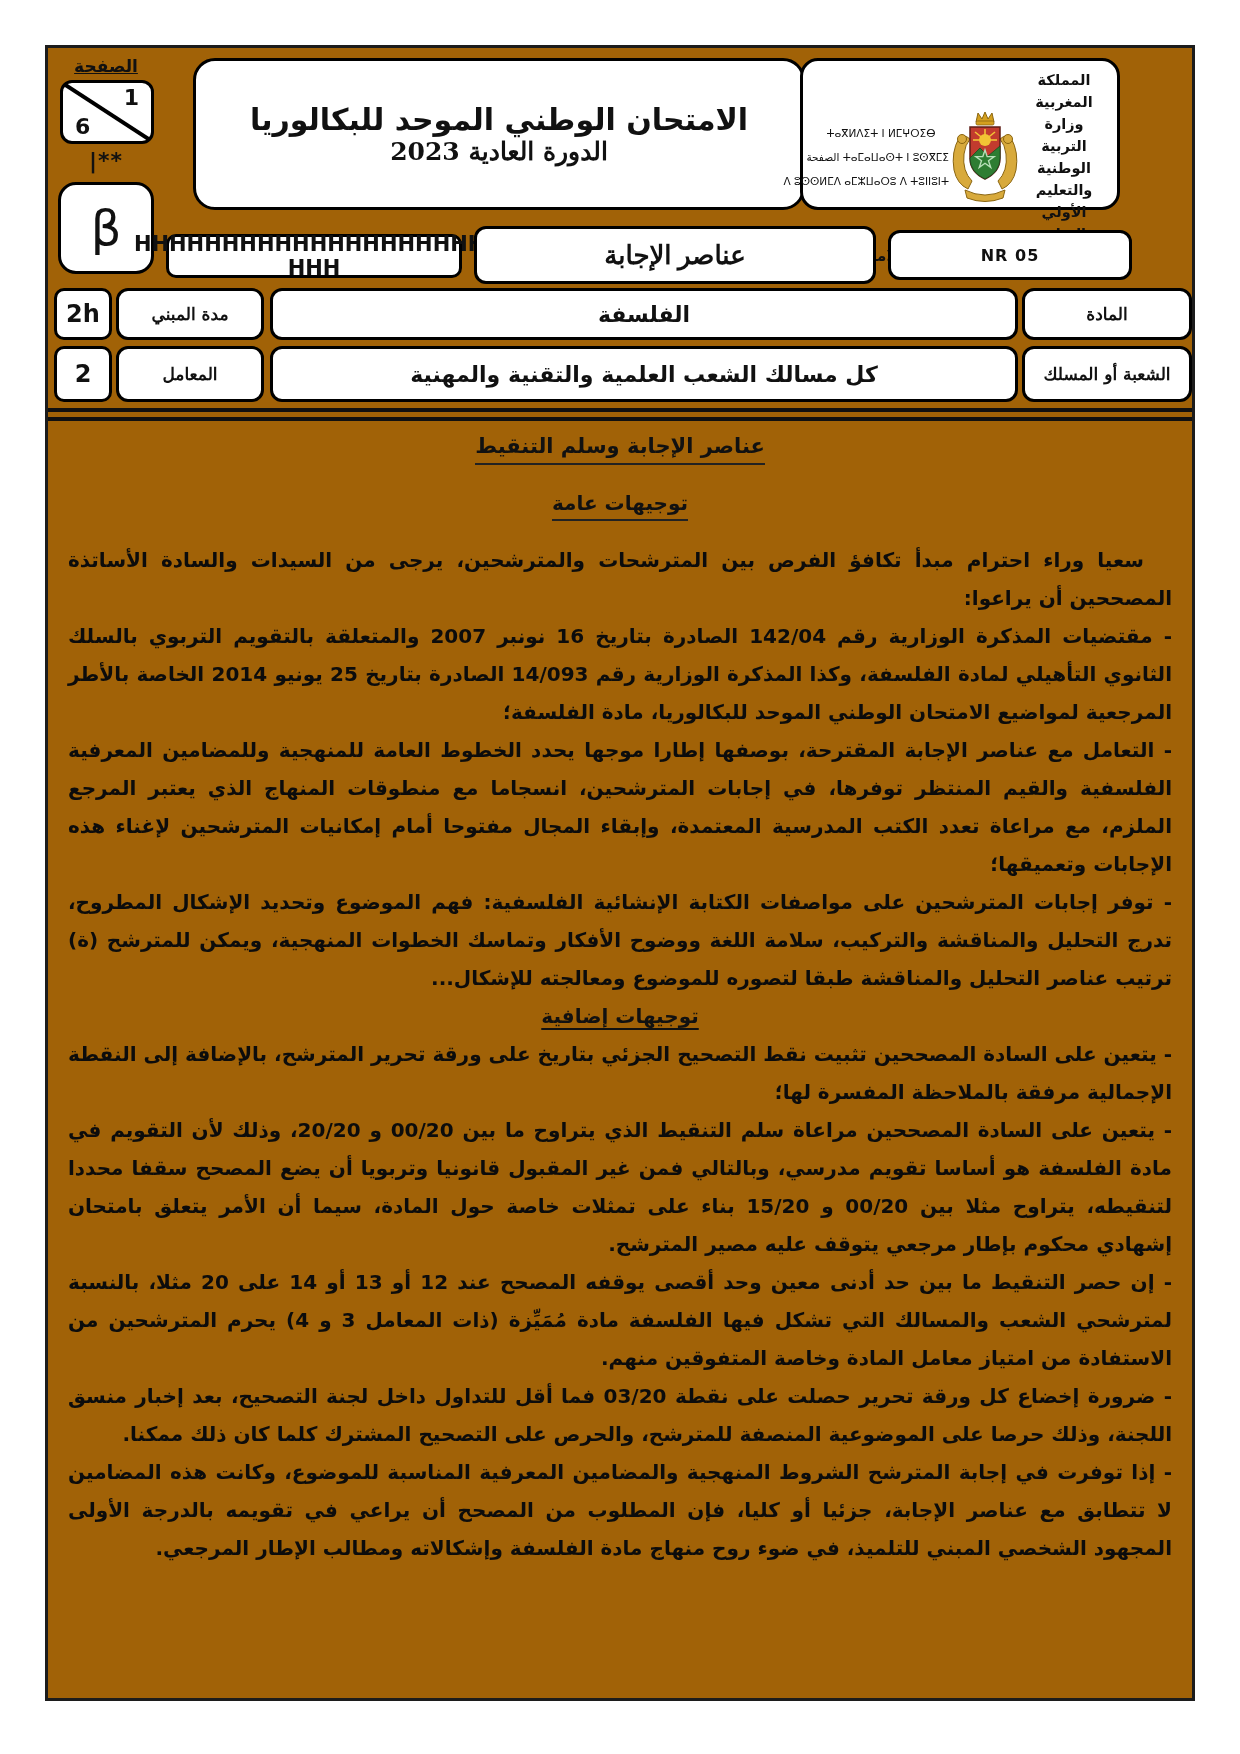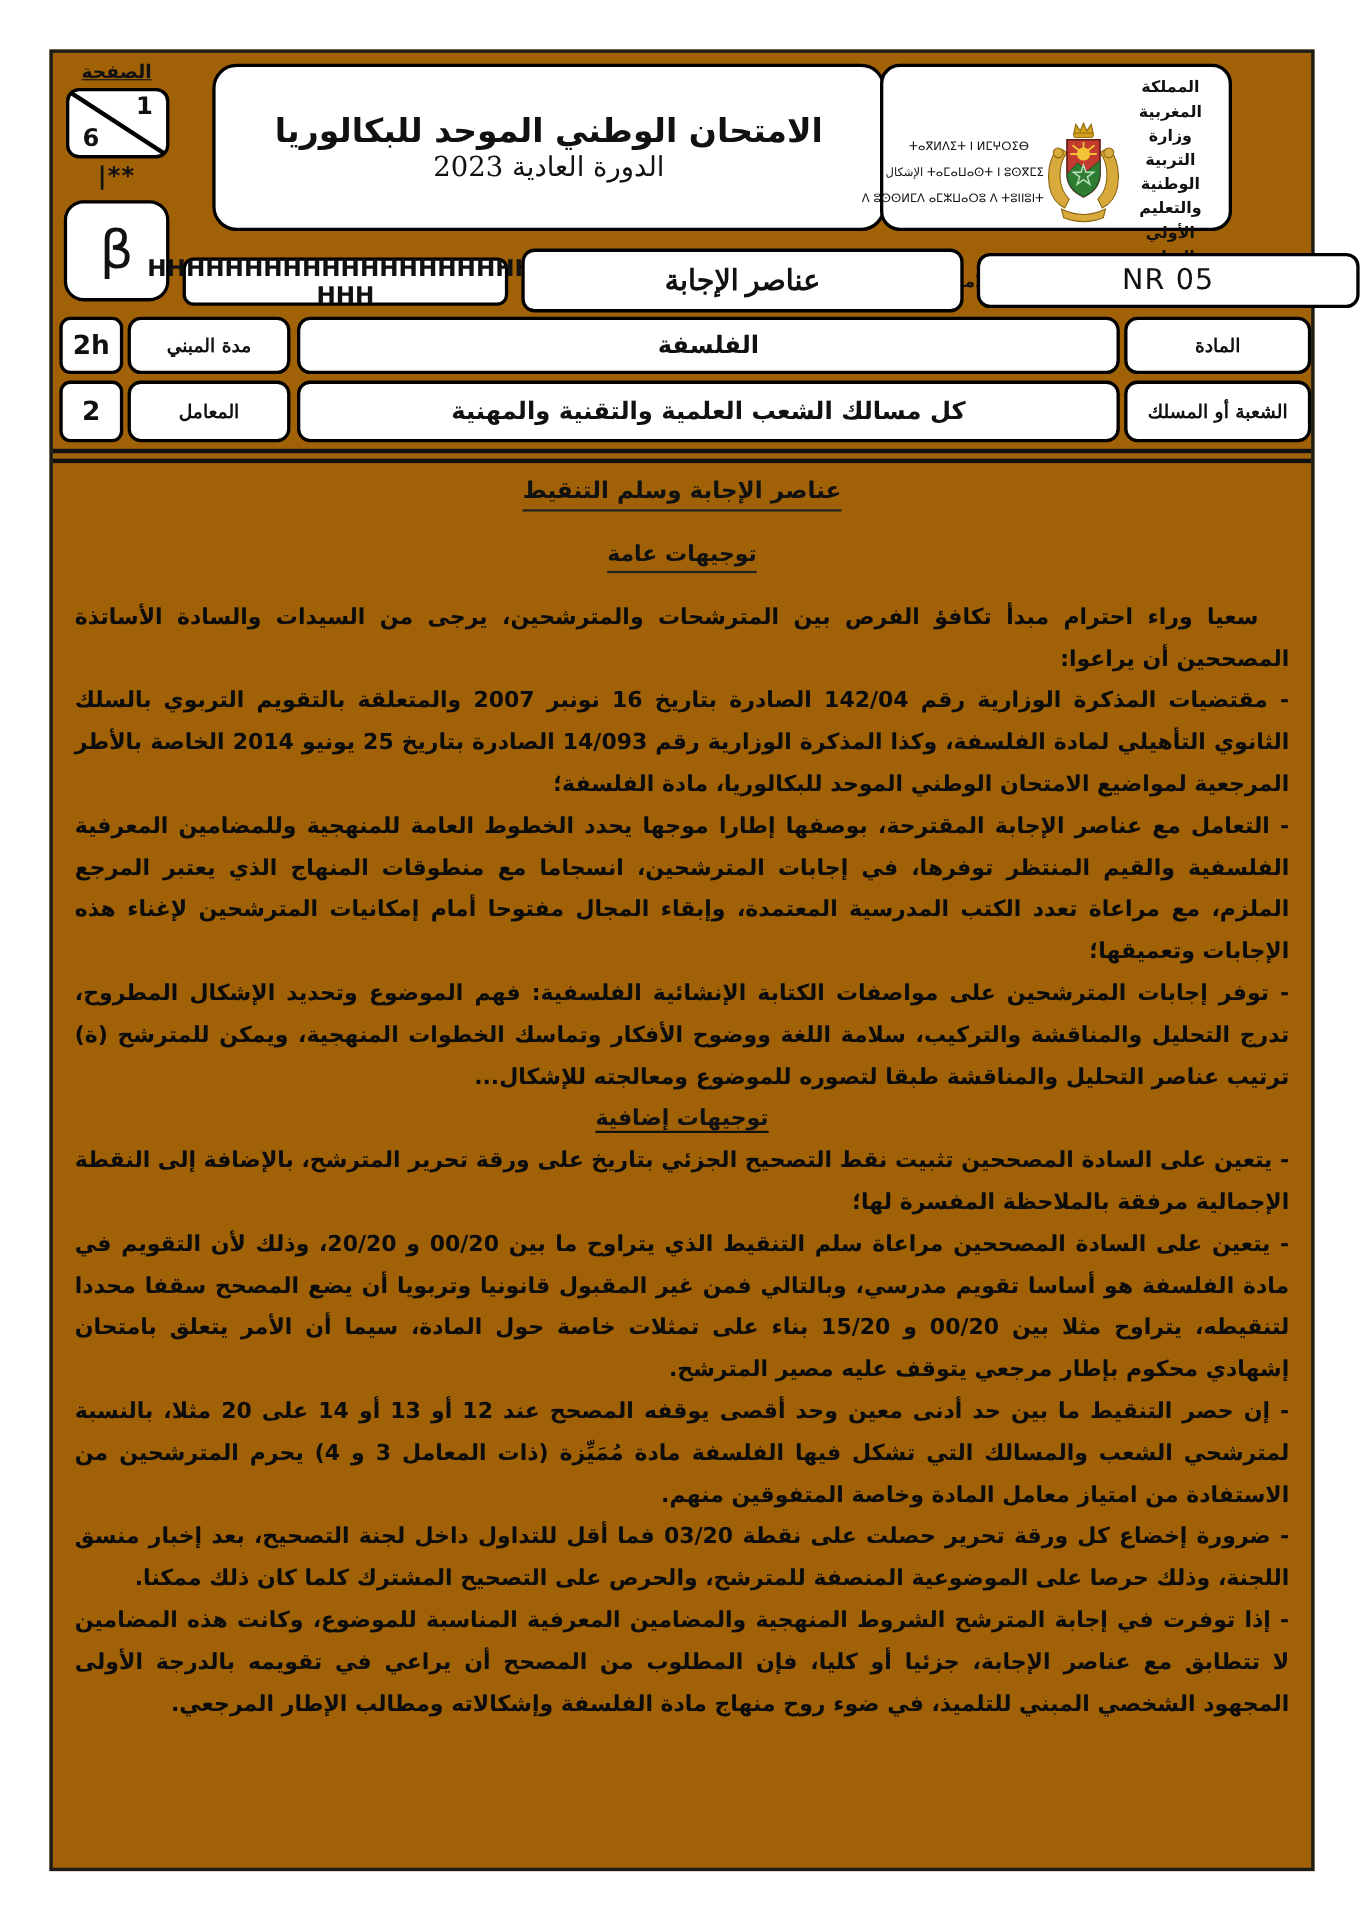--- a/index.html
+++ b/index.html
@@ -35,34 +35,34 @@
   .diag-num-top { position: absolute; top: 2px; right: 12px; font-size: 22px; font-weight: bold; }
   .diag-num-bottom { position: absolute; bottom: 2px; left: 12px; font-size: 22px; font-weight: bold; }
   .page-code {
     position: absolute; left: 10px; top: 100px; width: 96px;
     text-align: center; font-size: 22px; font-weight: bold; letter-spacing: 1px;
   }
   .beta-box { left: 10px; top: 134px; width: 96px; height: 92px; border-radius: 18px; font-size: 48px; }
   
   .title-box { left: 145px; top: 10px; width: 612px; height: 152px; border-radius: 22px; flex-direction: column; gap: 0; }
   .exam-title { font-size: 30px; font-weight: bold; }
-  .exam-session { font-size: 25px; font-weight: normal; font-family: "DejaVu Serif", serif; }
+  .exam-session { font-size: 25px; font-weight: bold; font-family: "DejaVu Serif", serif; }
   .ministry-box { left: 752px; top: 10px; width: 320px; height: 152px; border-radius: 18px; flex-direction: column; padding: 8px 10px 4px; justify-content: flex-start; }
   .ministry-top { display: flex; width: 100%; align-items: center; direction: rtl; }
   .ministry-ar { width: 150px; text-align: center; font-size: 14.5px; font-weight: bold; line-height: 22px; }
   .ministry-emblem { width: 86px; display: flex; justify-content: center; }
   .ministry-tif { width: 136px; text-align: center; font-size: 10.5px; line-height: 24px; white-space: nowrap; }
   .ministry-center { width: 100%; text-align: center; font-size: 15.5px; font-weight: bold; margin-top: 2px; }
   
   .barcode-box { left: 118px; top: 186px; width: 296px; height: 44px; border-radius: 10px; border-width: 3px;
                  font-size: 21px; font-weight: bold; letter-spacing: 0px; }
   .anskey-box  { left: 426px; top: 178px; width: 402px; height: 58px; border-radius: 12px;
                  font-size: 26px; font-weight: bold; font-family: Liberation Serif, serif; }
-  .nr-box      { left: 840px; top: 182px; width: 348px; height: 50px; border-radius: 12px;
-                 font-size: 26px; font-weight: normal; letter-spacing: 1px; }
+  .nr-box      { left: 840px; top: 182px; width: 244px; height: 50px; border-radius: 12px;
+                 font-size: 16px; font-weight: bold; letter-spacing: 1px; }
   
   .cell-sm   { width: 58px; height: 52px; border-radius: 10px; border-width: 3px; font-size: 24px; font-weight: bold; }
   .cell-lbl  { width: 148px; height: 52px; border-radius: 12px; border-width: 3px;
                font-size: 17px; font-weight: bold; font-family: "DejaVu Serif", serif; }
   .cell-wide { width: 748px; height: 52px; border-radius: 12px; font-size: 22px; font-weight: bold; }
   .cell-rlbl { width: 170px; height: 52px; border-radius: 12px; font-size: 17px; font-weight: bold; font-family: "DejaVu Serif", serif; }
   .r3 { top: 240px; } .r4 { top: 298px; }
   .c1 { left: 6px; } .c2 { left: 68px; } .c3 { left: 222px; } .c4 { left: 974px; }
   .r4.cell-sm, .r4.cell-lbl, .r4.cell-wide, .r4.cell-rlbl { height: 56px; }
   
@@ -149,21 +149,21 @@
 
           <path d="M21 48 L31 38 L39 46 L51 36 V48 Q51 62 36 69 Q21 62 21 48 Z" fill="#2e7d32" stroke="#1b4d1f" stroke-width="0.8"></path>
 
           <path d="M36 40 L38.2 46.6 L45.2 46.6 L39.5 50.8 L41.7 57.4 L36 53.3 L30.3 57.4 L32.5 50.8 L26.8 46.6 L33.8 46.6 Z" fill="none" stroke="#b8e0b8" stroke-width="1.4"></path>
 
           <path d="M16 80 Q36 90 56 80 L54 88 Q36 95 18 88 Z" fill="#d8aa3c" stroke="#8a6510" stroke-width="1"></path>
         </svg>
       </div>
       <div class="ministry-tif">
         <div>ⵜⴰⴳⵍⴷⵉⵜ ⵏ ⵍⵎⵖⵔⵉⴱ</div>
-        <div>ⵜⴰⵎⴰⵡⴰⵙⵜ ⵏ ⵓⵙⴳⵎⵉ الإشكال</div>
+        <div>ⵜⴰⵎⴰⵡⴰⵙⵜ ⵏ ⵓⵙⴳⵎⵉ الصفحة</div>
         <div>ⴷ ⵓⵙⵙⵍⵎⴷ ⴰⵎⵣⵡⴰⵔⵓ ⴷ ⵜⵓⵏⵏⵓⵏⵜ</div>
       </div>
     </div>
     <div class="ministry-center">المركز الوطني للتقويم والامتحانات</div>
   </div>
 
   <div class="rbox barcode-box">HHHHHHHHHHHHHHHHHHHH-HHH</div>
   <div class="rbox anskey-box">عناصر الإجابة</div>
   <div class="rbox nr-box">NR 05</div>
 

